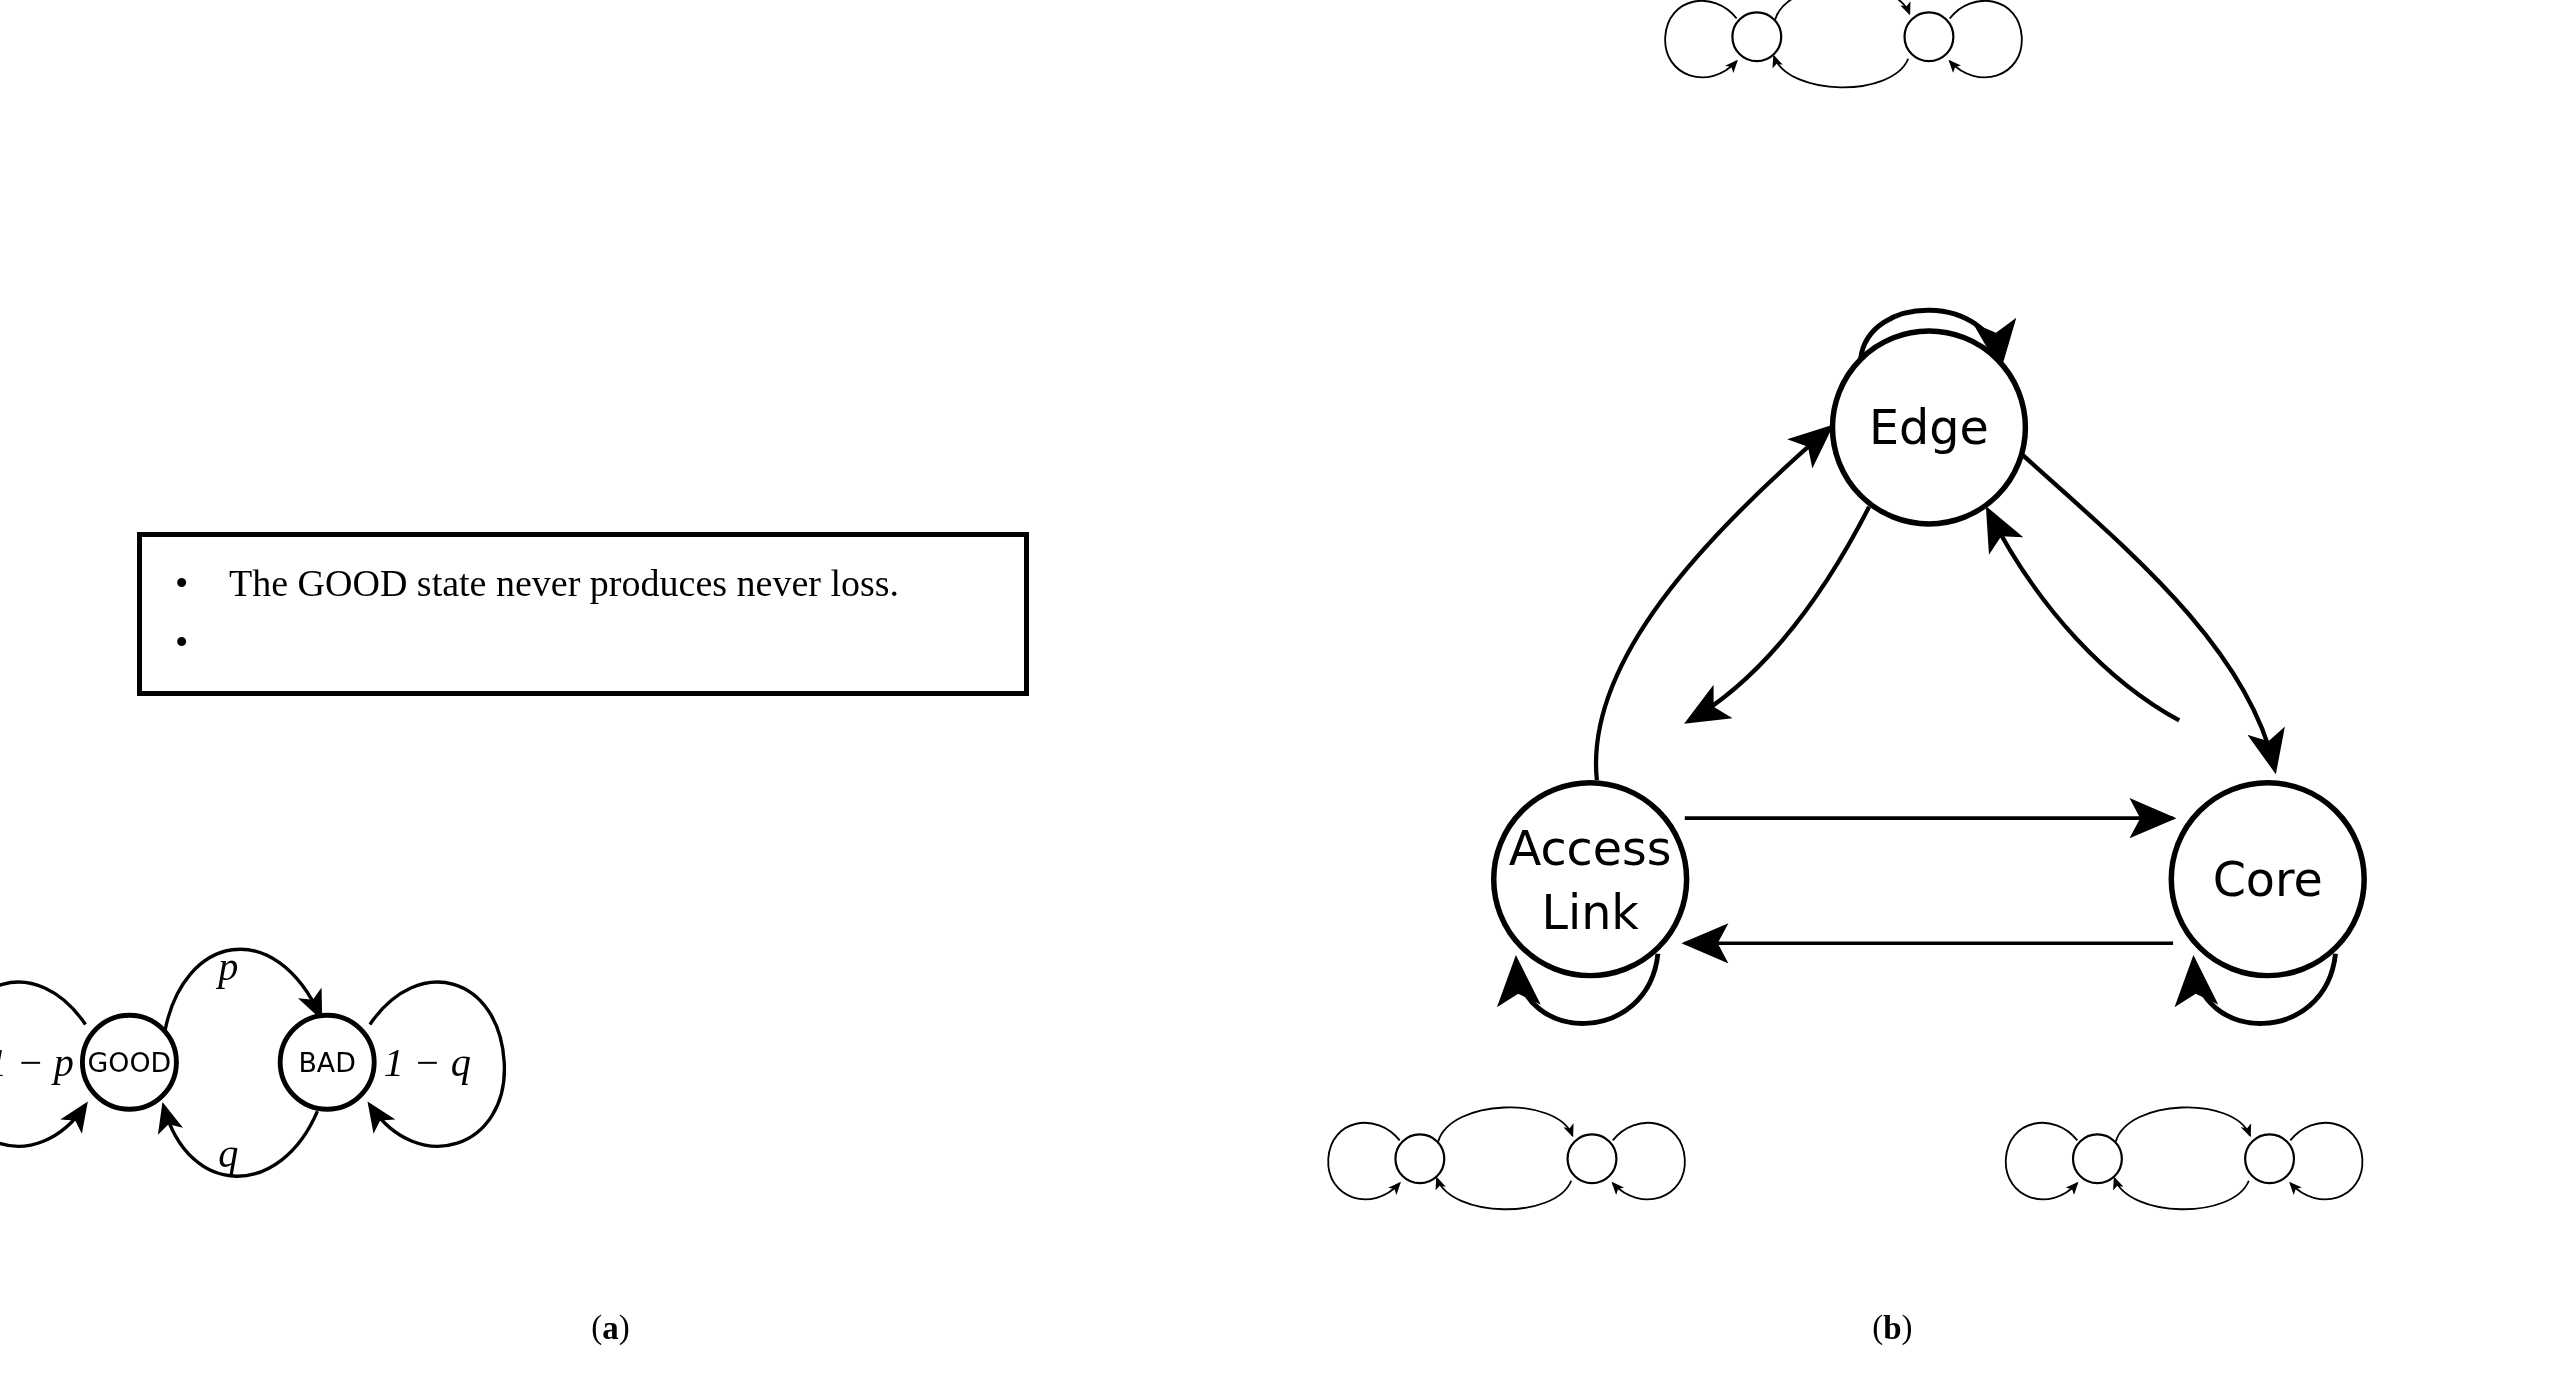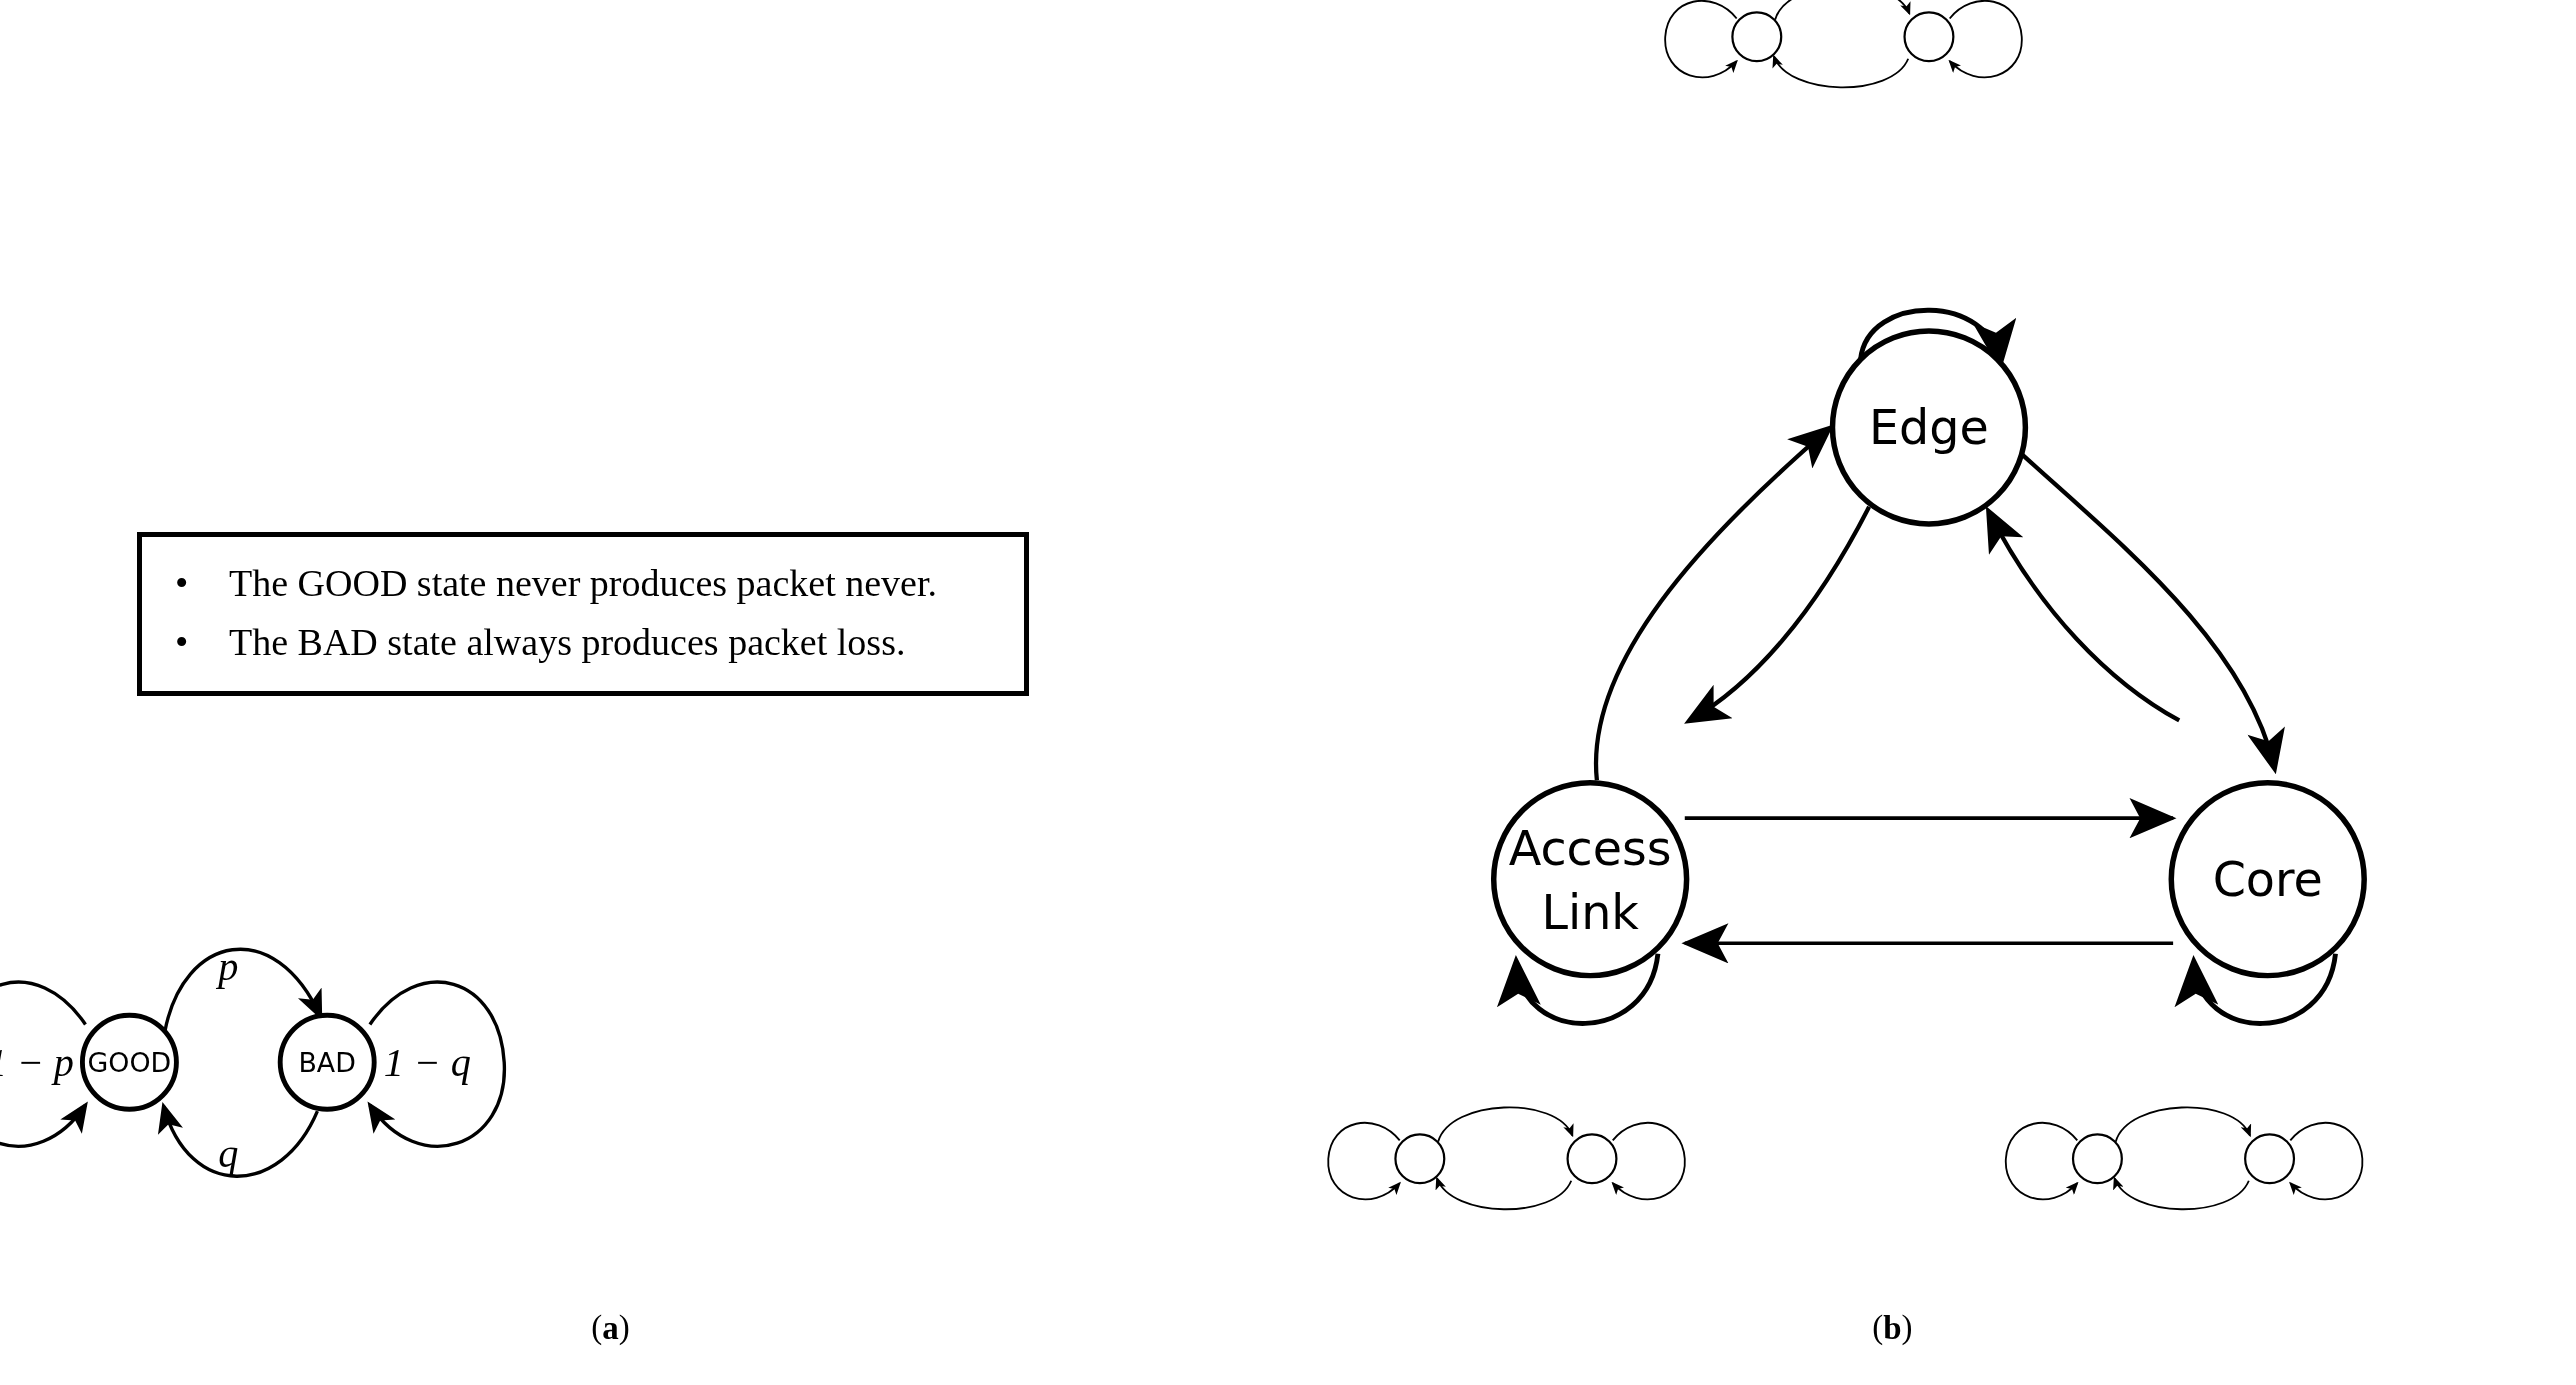--- a/index.html
+++ b/index.html
@@ -77,25 +77,24 @@
 </style>
 </head>
 <body>
 
 <div id="page">
 
   <div id="note-box">
     <ul id="note-list">
       <li>
         <span class="bullet">•</span>
-        <span>The GOOD state never produces packet never.</span>
+        <span>The GOOD state never produces never loss.</span>
       </li>
       <li>
         <span class="bullet">•</span>
-        <span>The BAD state always produces packet loss.</span>
       </li>
     </ul>
   </div>
 
   <svg id="figure-svg" viewBox="0 0 4220 2270" xmlns="http://www.w3.org/2000/svg">
     <defs>
       <marker id="ah-bold" viewBox="0 0 14 12" refX="12" refY="6" markerWidth="11" markerHeight="9" orient="auto-start-reverse">
         <path d="M0,0 L14,6 L0,12 L3.4,6 Z" fill="#000"></path>
       </marker>
       <marker id="ah-thin" viewBox="0 0 14 12" refX="12" refY="6" markerWidth="9" markerHeight="8" orient="auto-start-reverse">

